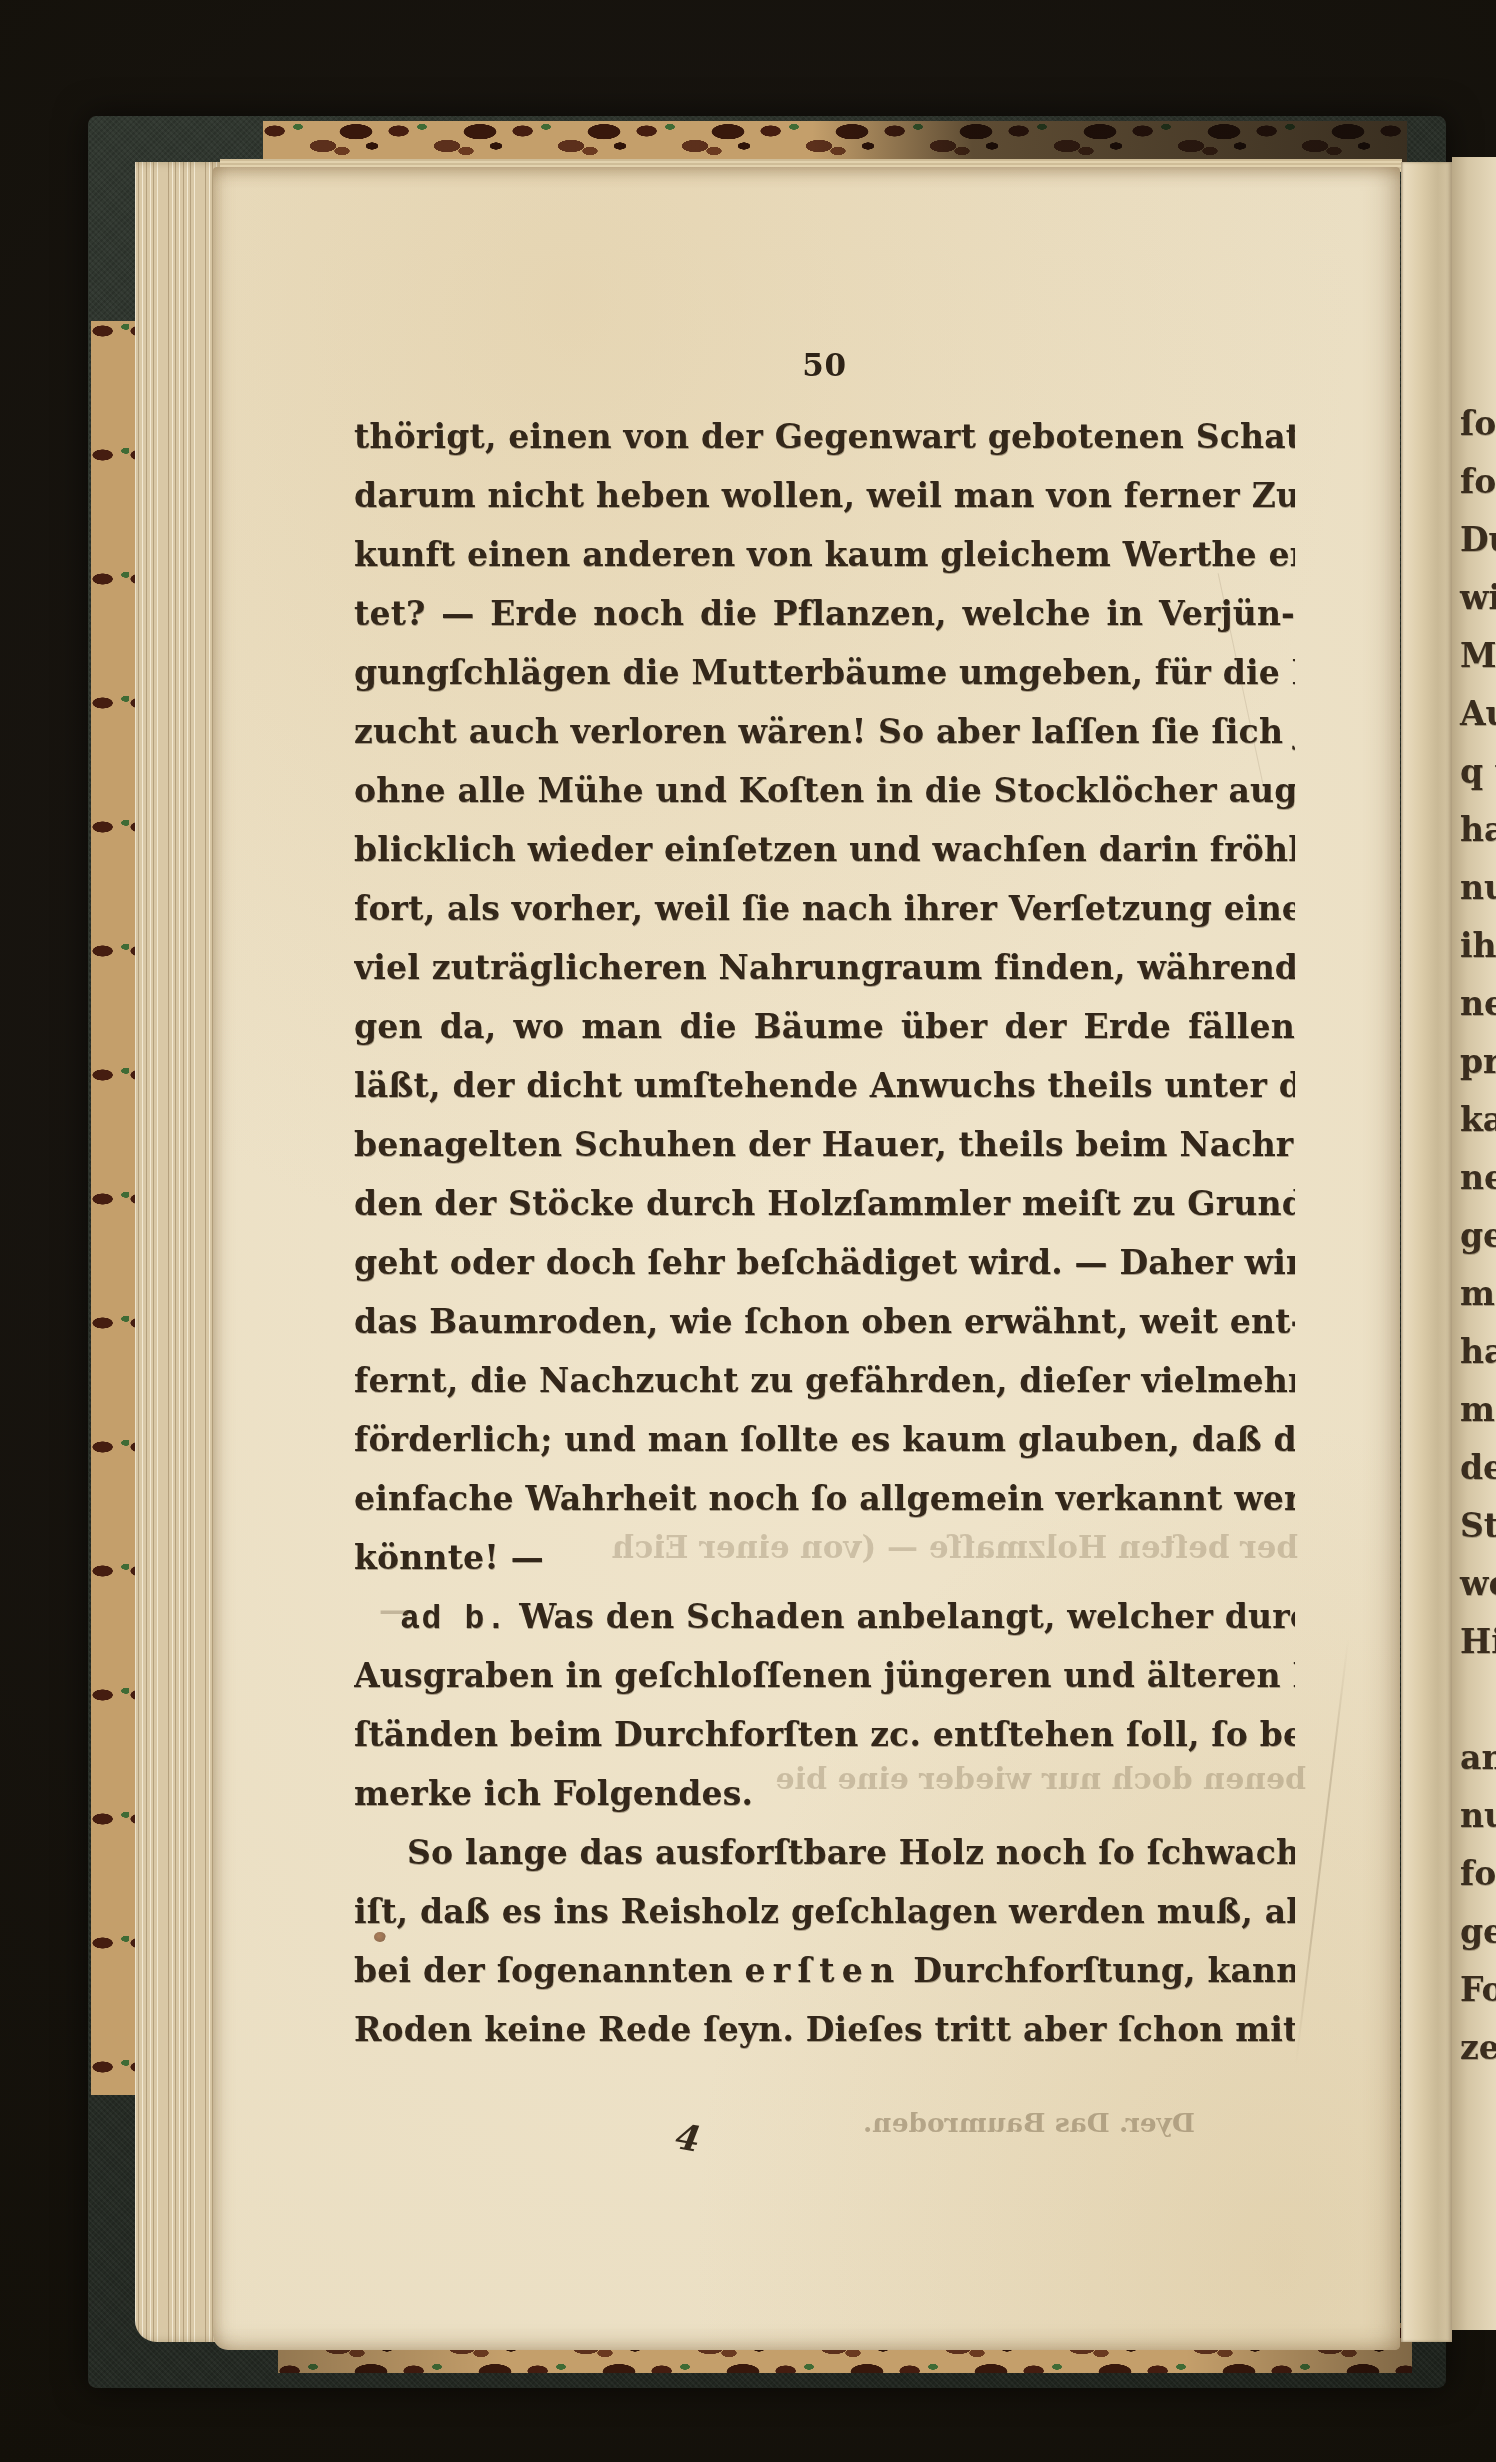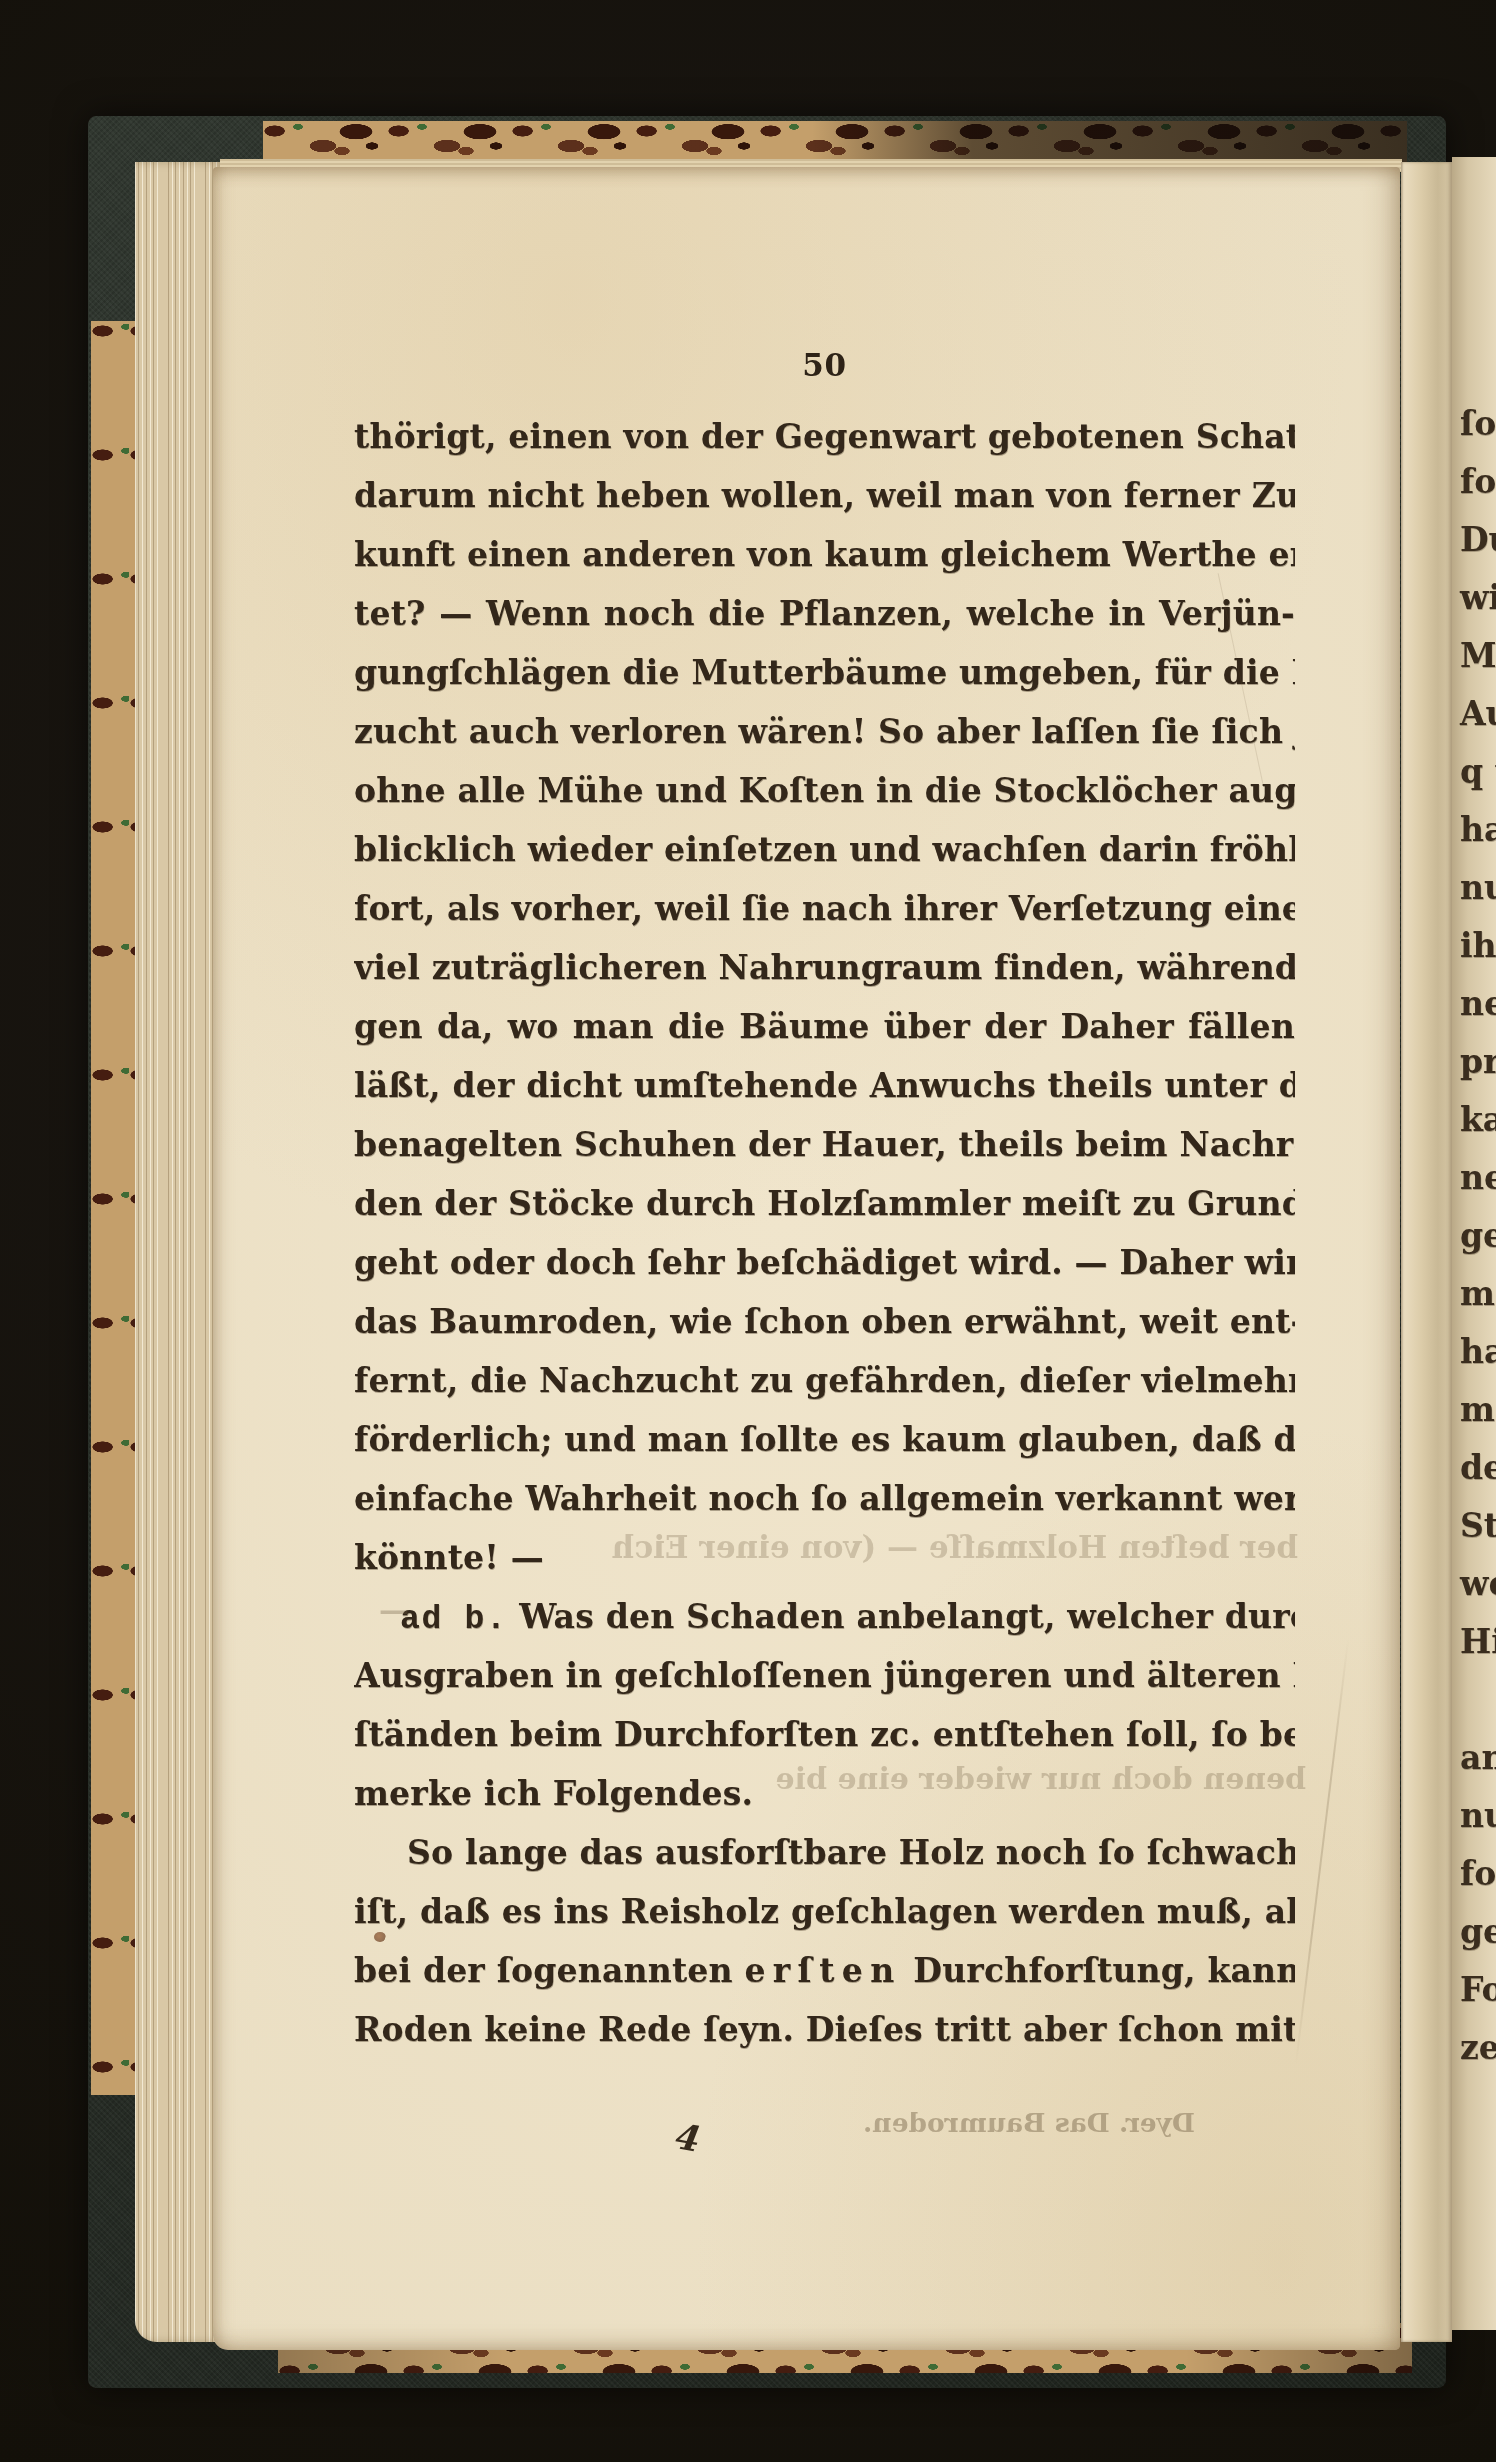--- a/index.html
+++ b/index.html
@@ -148,28 +148,28 @@
   <div class="page-main"></div>
   <div class="gutter"></div>
   <div class="page-right"></div>
 
   <div class="pageno">50</div>
 
   <div class="textblock">
       <div class="ln ">thörigt, einen von der Gegenwart gebotenen Schatz</div>
       <div class="ln ">darum nicht heben wollen, weil man von ferner Zu-</div>
       <div class="ln ">kunft einen anderen von kaum gleichem Werthe erwar-</div>
-      <div class="ln ">tet? — Wenn noch die Pflanzen, welche in Verjün-</div>
+      <div class="ln ">tet? — Erde noch die Pflanzen, welche in Verjün-</div>
       <div class="ln ">gungſchlägen die Mutterbäume umgeben, für die Nach-</div>
       <div class="ln ">zucht auch verloren wären! So aber laſſen ſie ſich ja</div>
       <div class="ln ">ohne alle Mühe und Koſten in die Stocklöcher augen-</div>
       <div class="ln ">blicklich wieder einſetzen und wachſen darin fröhlicher</div>
       <div class="ln ">fort, als vorher, weil ſie nach ihrer Verſetzung einen</div>
       <div class="ln ">viel zuträglicheren Nahrungraum finden, während dage-</div>
-      <div class="ln ">gen da, wo man die Bäume über der Daher fällen</div>
+      <div class="ln ">gen da, wo man die Bäume über der Erde fällen</div>
       <div class="ln ">läßt, der dicht umſtehende Anwuchs theils unter den</div>
       <div class="ln ">benagelten Schuhen der Hauer, theils beim Nachro-</div>
       <div class="ln ">den der Stöcke durch Holzſammler meiſt zu Grunde</div>
       <div class="ln ">geht oder doch ſehr beſchädiget wird. — Daher wird</div>
       <div class="ln ">das Baumroden, wie ſchon oben erwähnt, weit ent-</div>
       <div class="ln ">fernt, die Nachzucht zu gefährden, dieſer vielmehr ſehr</div>
       <div class="ln ">förderlich; und man ſollte es kaum glauben, daß dieſe</div>
       <div class="ln ">einfache Wahrheit noch ſo allgemein verkannt werden</div>
       <div class="ln pl">könnte! —</div>
       <div class="ln ind1"><span class="lead">ad b.</span> Was den Schaden anbelangt, welcher durchs</div>

